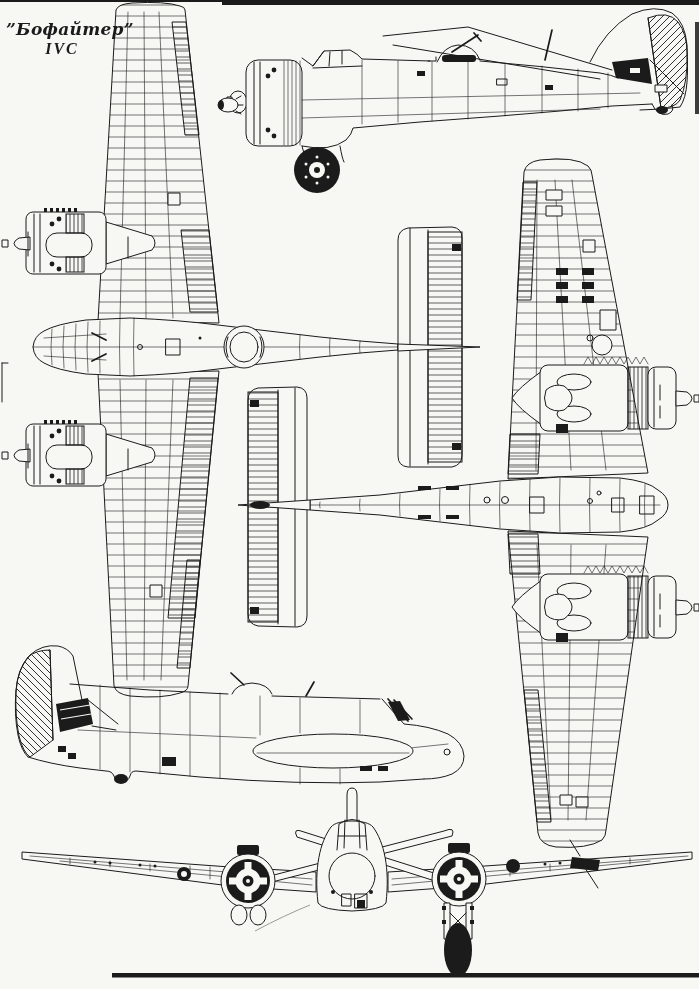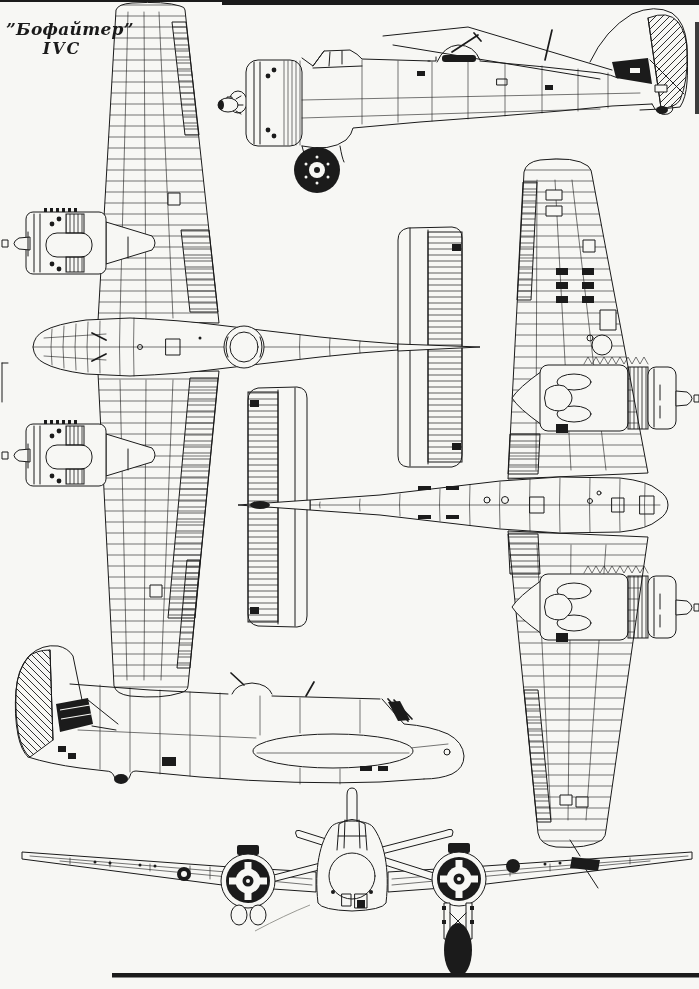--- a/index.html
+++ b/index.html
@@ -2,21 +2,21 @@
 <html style="--ink: #1b1b1b; --paper: #f7f7f4;"><head>
 <meta charset="utf-8">
 <style>
 :root{ --ink:#1b1b1b; --paper:#f7f7f4; }
 html,body{margin:0;padding:0;background:#888;}
 .page{position:relative;width:699px;height:989px;background:var(--paper);margin:0 auto;overflow:hidden;
       font-family:"DejaVu Serif","Liberation Serif",serif;}
 .title-block{position:absolute;left:6px;top:20px;width:112px;text-align:center;color:var(--ink);
       font-style:italic;font-weight:bold;line-height:1.15;}
 .title-block .l1{font-size:17px;letter-spacing:.3px;}
-.title-block .l2{font-size:16px;letter-spacing:2px;}
+.title-block .l2{font-size:16px;letter-spacing:2px;font-family:Liberation Serif, serif;}
 svg{position:absolute;left:0;top:0;}
 .ln{fill:none;stroke:var(--ink);stroke-width:1;stroke-linecap:round;stroke-linejoin:round;}
 .l2x{stroke-width:1.7;}
 .l05{stroke-width:.6;}
 .fl{fill:var(--ink);stroke:none;}
 .wh{fill:var(--paper);stroke:var(--ink);stroke-width:1;stroke-linejoin:round;}
 .pt{stroke:var(--ink);stroke-width:1;}
 </style>
 </head>
 <body>

